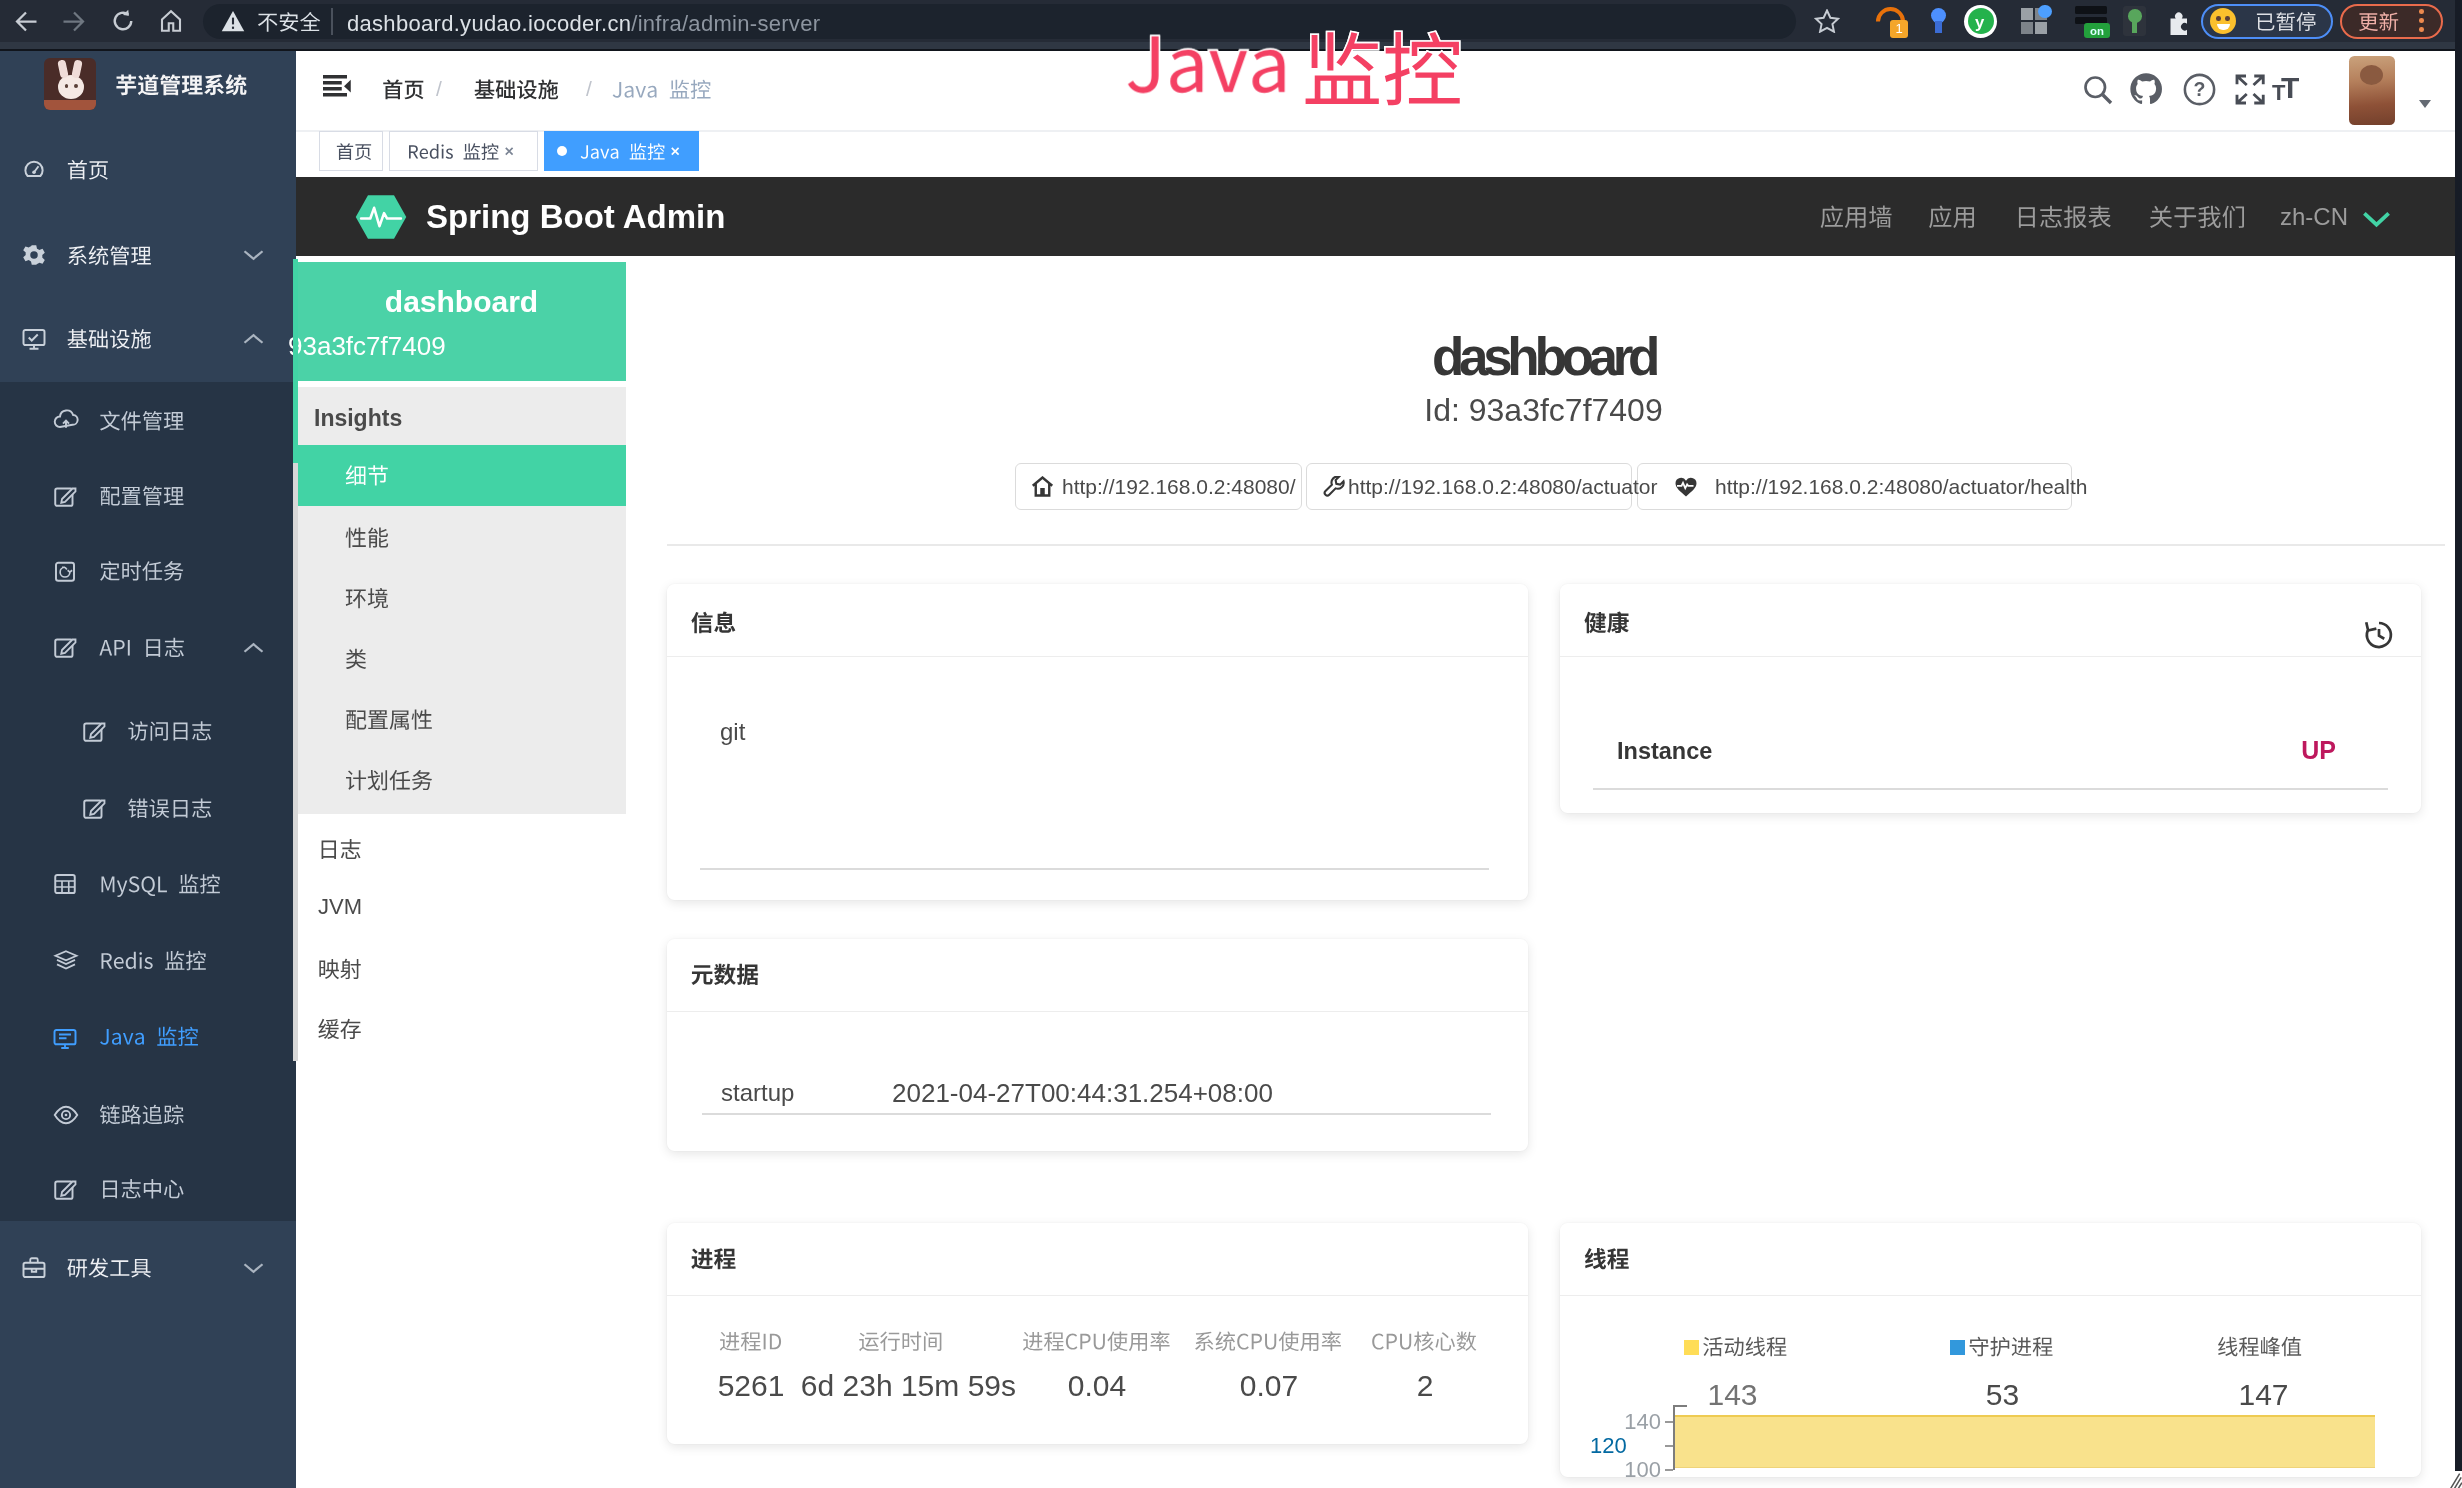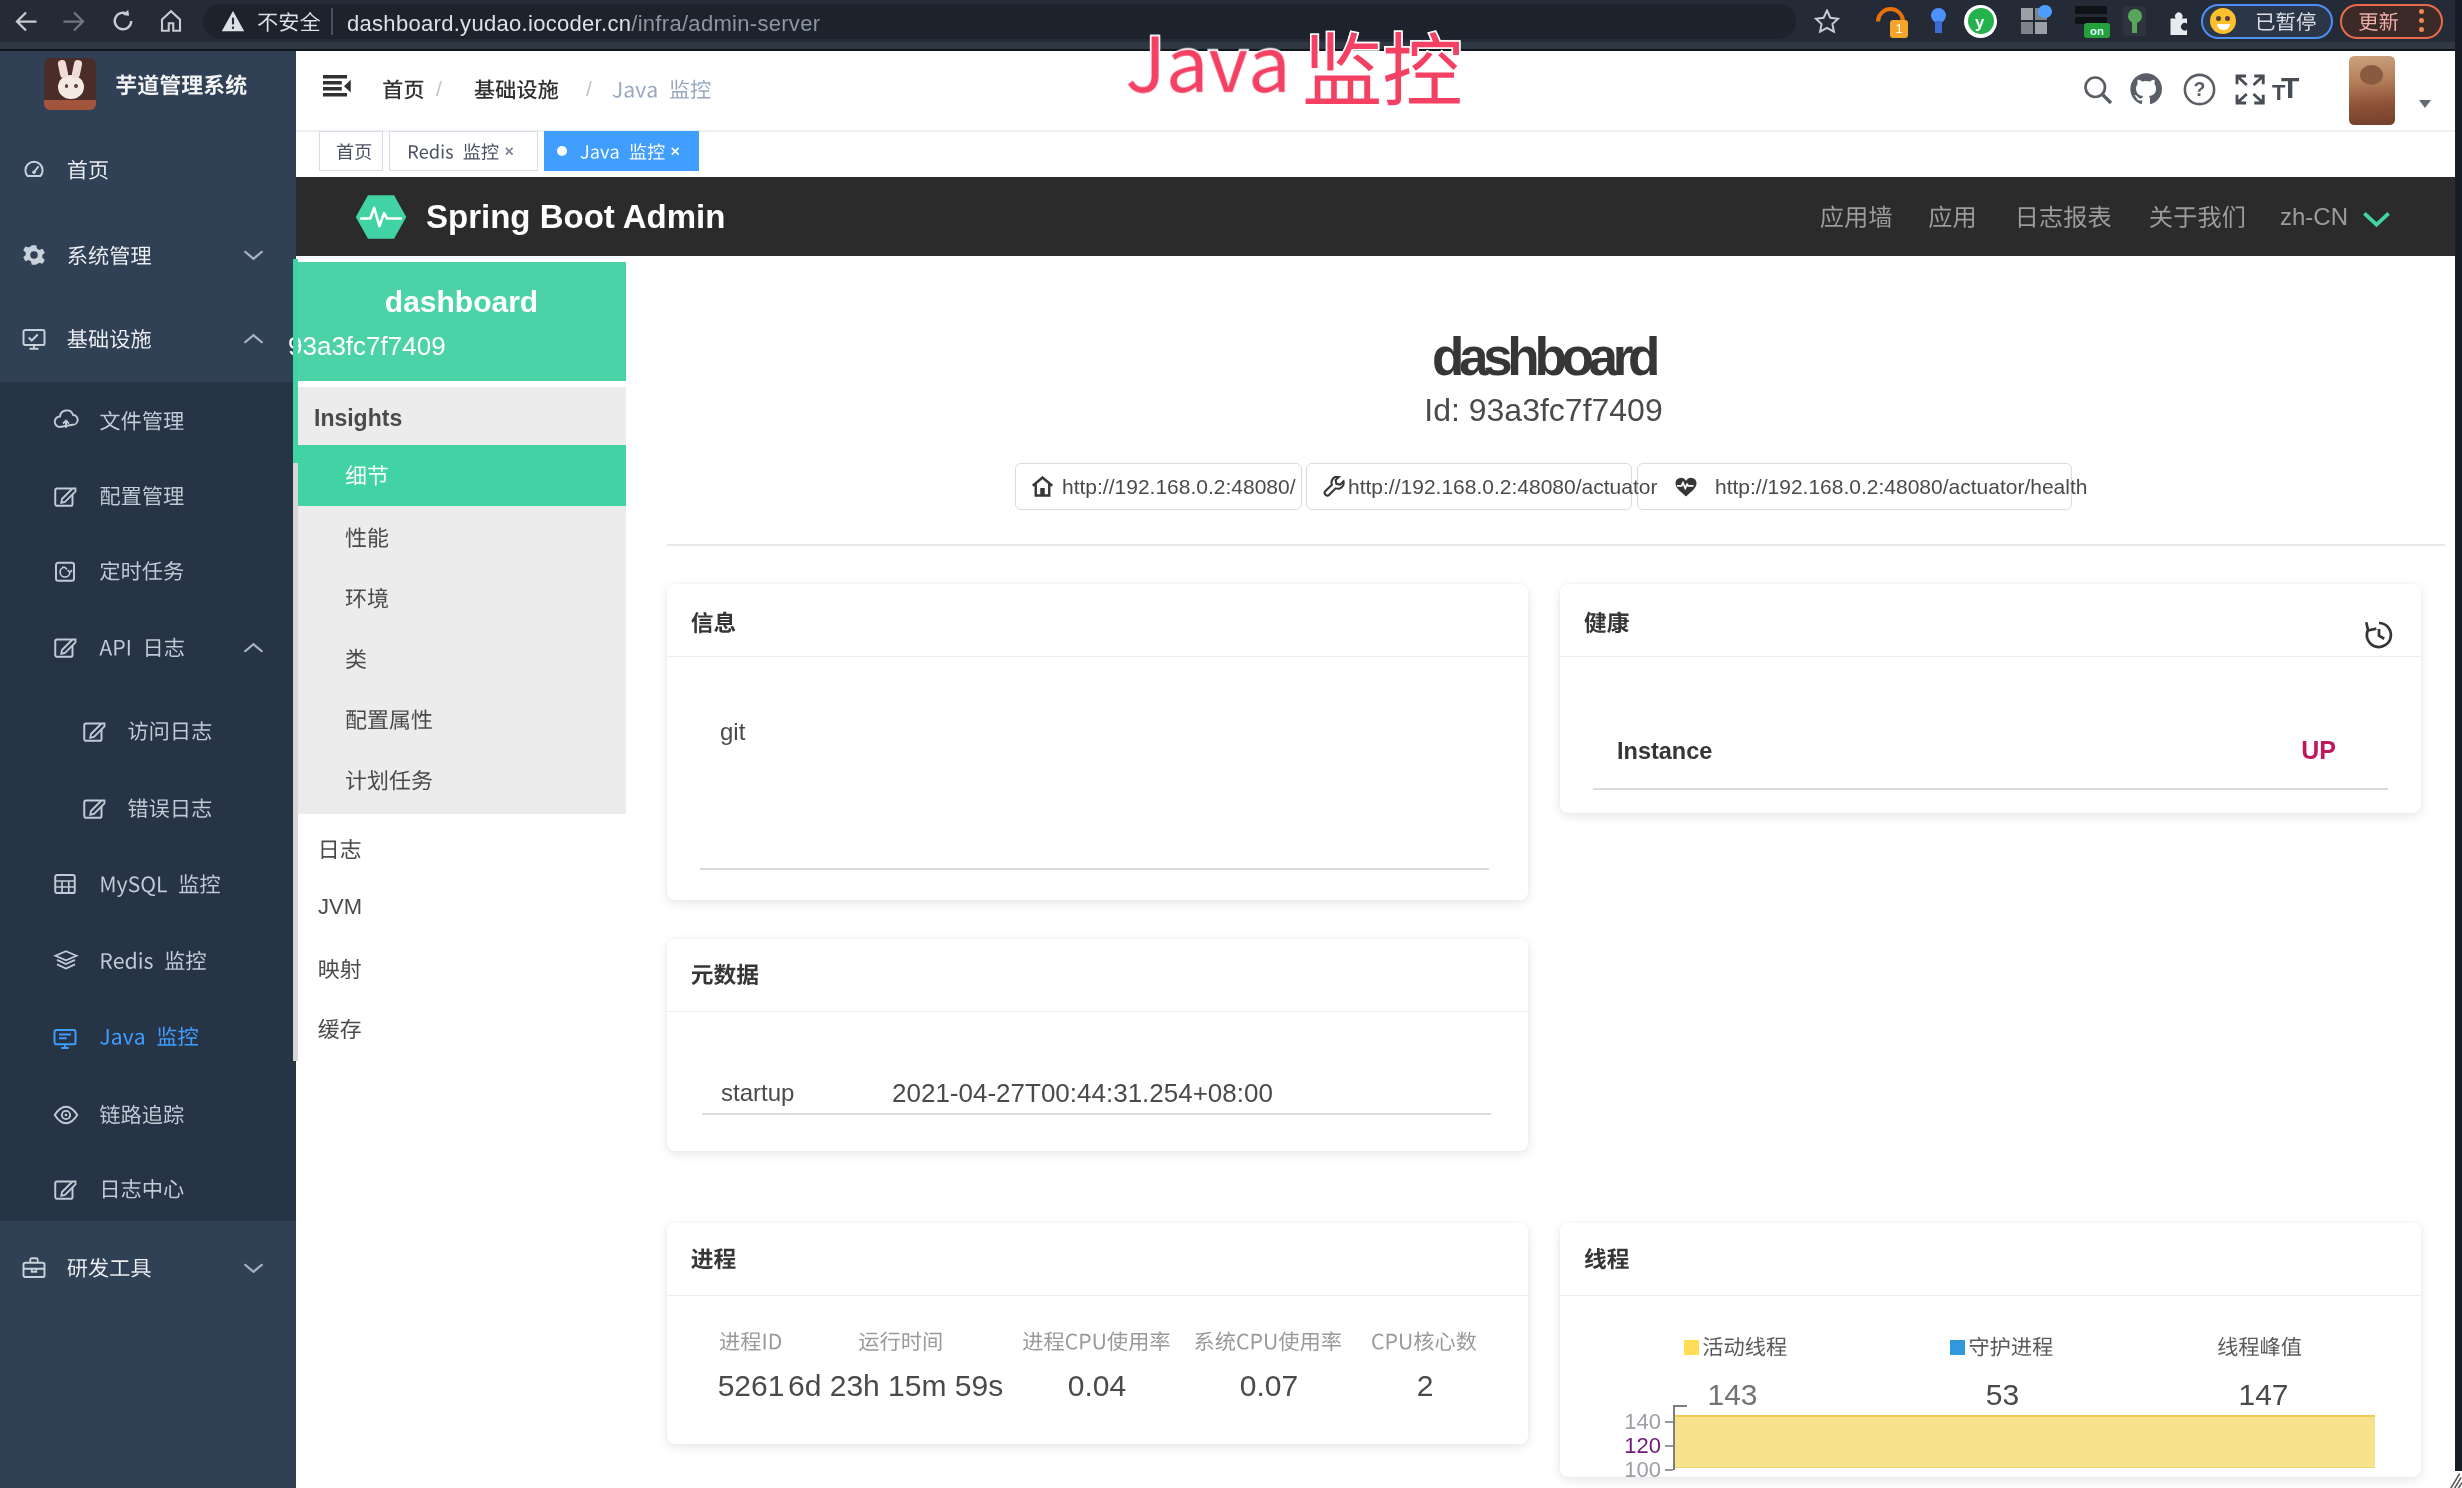--- a/index.html
+++ b/index.html
@@ -270,36 +270,36 @@
 <div class="card" style="left:667px;top:939px;width:861px;height:212px">
   <div class="chd"></div>
   <div class="abs" style="left:54px;top:140px;font-size:24px;color:#4a4a4a">startup</div>
   <div class="abs" style="left:225px;top:139px;font-size:26px;color:#4a4a4a">2021-04-27T00:44:31.254+08:00</div>
   <div class="abs" style="left:35px;top:174px;width:789px;height:1.5px;background:#dbdbdb"></div>
 </div>
 
 <div class="card" style="left:667px;top:1223px;width:861px;height:221px">
   <div class="chd"></div>
   <div class="abs" style="left:46px;top:146px;width:76px;text-align:center;font-size:30px;color:#4a4a4a">5261</div>
-  <div class="abs" style="left:121px;top:146px;width:228px;text-align:left;font-size:30px;color:#4a4a4a">6d 23h 15m 59s</div>
+  <div class="abs" style="left:121px;top:146px;width:228px;text-align:right;font-size:30px;color:#4a4a4a">6d 23h 15m 59s</div>
   <div class="abs" style="left:354px;top:146px;width:152px;text-align:center;font-size:30px;color:#4a4a4a">0.04</div>
   <div class="abs" style="left:526px;top:146px;width:152px;text-align:center;font-size:30px;color:#4a4a4a">0.07</div>
   <div class="abs" style="left:705px;top:146px;width:106px;text-align:center;font-size:30px;color:#4a4a4a">2</div>
 </div>
 
 <div class="card" style="left:1560px;top:1223px;width:861px;height:254px;overflow:hidden">
   <div class="chd"></div>
   <div class="abs" style="left:124px;top:117px;width:15px;height:15px;background:#ffdd57"></div>
   <div class="abs" style="left:390px;top:117px;width:15px;height:15px;background:#3298dc"></div>
   <div class="abs" style="left:127px;top:155px;width:91px;text-align:center;font-size:30px;color:#737373">143</div>
   <div class="abs" style="left:397px;top:155px;width:91px;text-align:center;font-size:30px;color:#4a4a4a">53</div>
   <div class="abs" style="left:658px;top:155px;width:91px;text-align:center;font-size:30px;color:#4a4a4a">147</div>
 
   <div class="abs" style="left:30px;top:186px;width:71px;text-align:right;font-size:22px;color:#9aa0a6">140</div>
-  <div class="abs" style="left:30px;top:210px;width:71px;text-align:right;font-size:22px;color:#701a75">120</div>
+  <div class="abs" style="left:30px;top:210px;width:71px;font-size:22px;color:#0369a1">120</div>
   <div class="abs" style="left:30px;top:234px;width:71px;text-align:right;font-size:22px;color:#9aa0a6">100</div>
   <div class="abs" style="left:105px;top:198px;width:8.3px;height:1.5px;background:#999"></div>
   <div class="abs" style="left:105px;top:222px;width:8.3px;height:1.5px;background:#999"></div>
   <div class="abs" style="left:105px;top:246px;width:8.3px;height:1.5px;background:#999"></div>
   <div class="abs" style="left:113px;top:182px;width:2.3px;height:65px;background:#7d7d7d"></div>
   <div class="abs" style="left:113px;top:182px;width:13.7px;height:2.3px;background:#7d7d7d"></div>
   <div class="abs" style="left:115px;top:192px;width:700px;height:53px;background:#f9e28c;border-top:2.3px solid #eecb52;border-bottom:1.5px solid #efd379"></div>
 </div>
 
 <div class="abs" style="left:2455px;top:0;width:7.6px;height:1489px;background:#171c26"></div>

